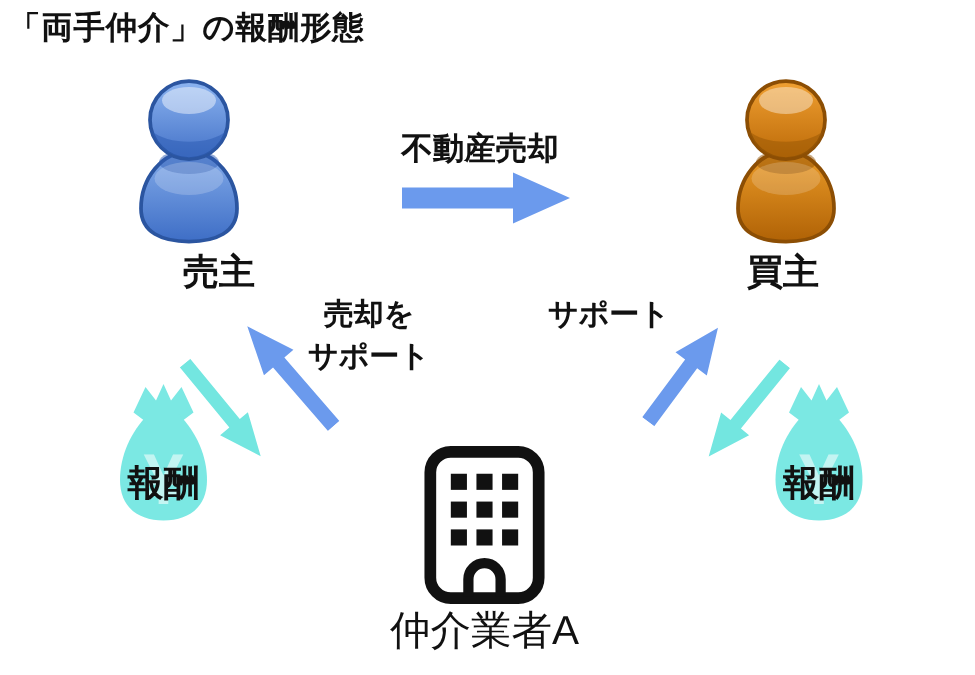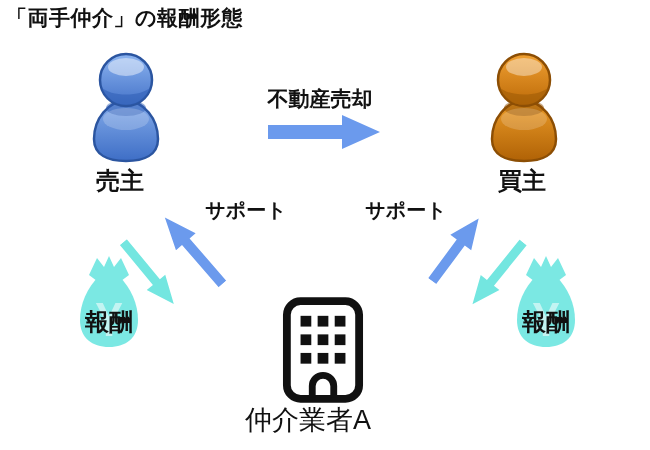--- a/index.html
+++ b/index.html
@@ -6,30 +6,30 @@
   #canvas{
     position:relative;width:650px;height:438px;background:#ffffff;
     font-family:"Liberation Sans","DejaVu Sans",sans-serif;color:#111;
     overflow:hidden;
   }
   .abs{position:absolute;}
   .title{
     left:6px;top:4px;font-size:21px;font-weight:bold;letter-spacing:.5px;
   }
   .person-label{font-size:24px;font-weight:bold;text-align:center;width:100px;}
-  .seller-label{left:70px;top:165px;}
+  .seller-label{left:70px;top:165px;text-align:right;}
   .buyer-label{left:472px;top:165px;}
   .sale-label{left:240px;top:85px;width:160px;text-align:center;font-size:21px;font-weight:bold;}
   .support-text{width:124px;text-align:center;font-size:20px;font-weight:bold;line-height:28px;}
   .support-left{left:184px;top:196px;}
   .support-right{left:344px;top:196px;}
   .reward-label{width:60px;text-align:center;font-size:24px;font-weight:bold;}
   .reward-left-label{left:79px;top:306px;}
   .reward-right-label{left:516px;top:306px;}
-  .broker-label{left:245px;top:402px;width:156px;text-align:left;font-size:27px;font-weight:normal;}
+  .broker-label{left:245px;top:402px;width:156px;text-align:center;font-size:27px;font-weight:normal;}
   svg{display:block;}
   .rot{transform-origin:50% 50%;}
 </style>
 </head>
 <body>
 
 <div id="canvas">
 
   <div class="abs title">「両手仲介」の報酬形態</div>
 
@@ -79,20 +79,21 @@
   </svg>
 
   <svg class="abs rot" style="left:148px;top:236px;transform:rotate(-130.9deg);" width="90" height="28" viewBox="0 0 90 28" aria-hidden="true">
     <polygon points="0,9 56,9 56,1 88,14 56,27 56,19 0,19" fill="#6B9AED"></polygon>
   </svg>
 
   <svg class="abs rot" style="left:108px;top:261px;transform:rotate(50.5deg);" width="82" height="26" viewBox="0 0 82 26" aria-hidden="true">
     <polygon points="0,8 52,8 52,1 80,13 52,25 52,17 0,17" fill="#73E6E0"></polygon>
   </svg>
   <div class="abs support-text support-left">
+    <div>売却を</div>
     <div>サポート</div>
   </div>
 
   <svg class="abs rot" style="left:416px;top:235px;transform:rotate(-53.4deg);" width="80" height="28" viewBox="0 0 80 28" aria-hidden="true">
     <polygon points="0,9 48,9 48,1 78,14 48,27 48,19 0,19" fill="#6B9AED"></polygon>
   </svg>
 
   <svg class="abs rot" style="left:456px;top:261px;transform:rotate(129deg);" width="82" height="26" viewBox="0 0 82 26" aria-hidden="true">
     <polygon points="0,8 52,8 52,1 80,13 52,25 52,17 0,17" fill="#73E6E0"></polygon>
   </svg>

